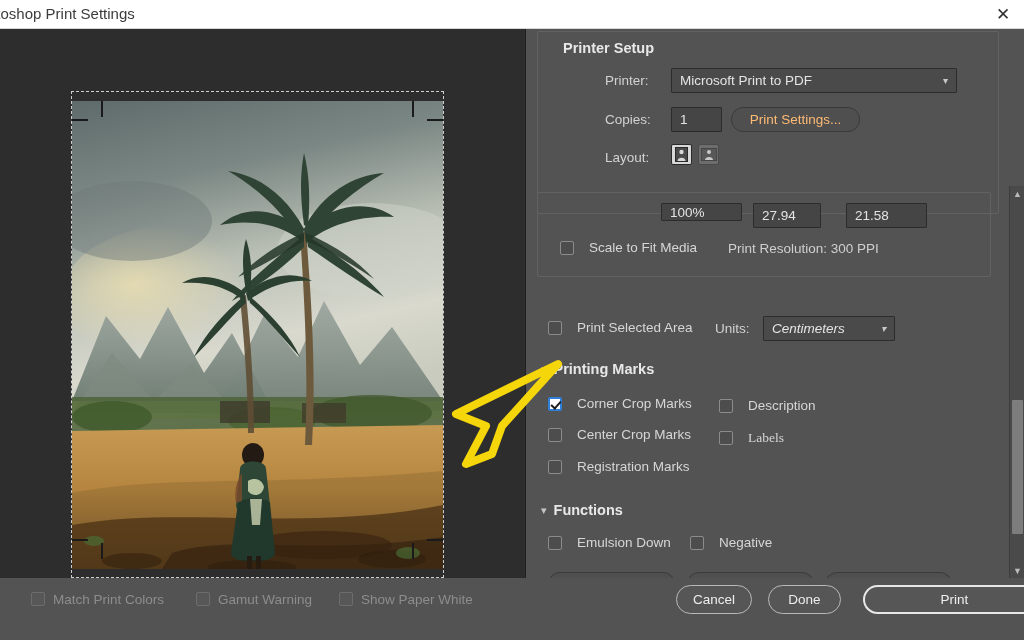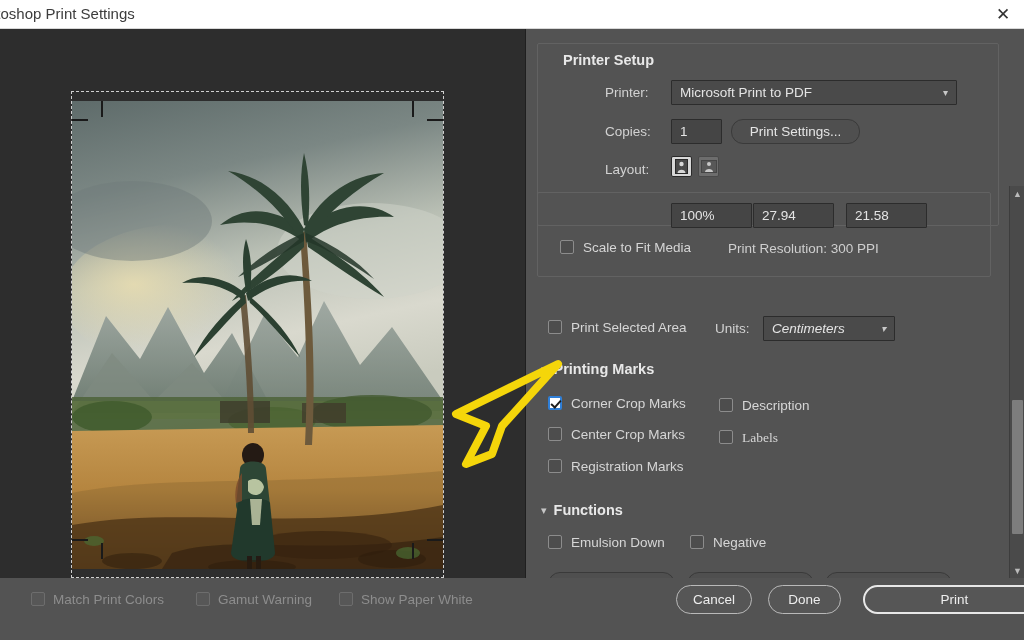--- a/index.html
+++ b/index.html
@@ -112,28 +112,28 @@
     display: flex; align-items: center; justify-content: space-between;
     padding: 0 8px;
     border-radius: 1px;
     cursor: pointer;
   }
   .chev { font-size: 10px; color: #c8c8c8; }
 
   .btn {
     background: #4f4f4f;
     border: 1px solid #3a3a3a;
-    color: #e5e5e5;
+    color: #fdba74;
     font-size: 13.5px;
     display: flex; align-items: center; justify-content: center;
     border-radius: 12px;
     cursor: pointer;
   }
 
-  .cb-row { position: absolute; display: flex; align-items: flex-start; gap: 9px; cursor: pointer; }
+  .cb-row { position: absolute; display: flex; align-items: center; gap: 15px; cursor: pointer; }
   .cb {
     width: 14px; height: 14px;
     border: 1px solid #8c8c8c;
     background: #4d4d4d;
     border-radius: 2px;
     flex: 0 0 auto;
     position: relative;
   }
   .cb.checked {
     background: #ffffff;
@@ -318,21 +318,21 @@
         <div class="cmark" style="left:30px; top:452px; width:2px; height:16px;"></div>
         <div class="cmark" style="left:1px; top:448px; width:16px; height:2px;"></div>
 
         <div class="cmark" style="left:341px; top:452px; width:2px; height:16px;"></div>
         <div class="cmark" style="left:356px; top:448px; width:16px; height:2px;"></div>
       </div>
     </div>
 
     <div class="settings">
 
-      <div class="group" style="left:10px; top:14px; width:462px; height:183px;">
+      <div class="group" style="left:10px; top:2px; width:462px; height:183px;">
         <div class="grp-title" style="position:absolute; left:25px; top:8px;">Printer Setup</div>
 
         <div class="lbl" style="position:absolute; left:67px; top:41px;">Printer:</div>
         <div class="select" style="position:absolute; left:133px; top:36px; width:286px; height:25px;">
           <span>Microsoft Print to PDF</span>
           <span class="chev">▾</span>
         </div>
 
         <div class="lbl" style="position:absolute; left:67px; top:80px;">Copies:</div>
         <div class="field" style="position:absolute; left:133px; top:75px; width:51px; height:25px;">
@@ -353,24 +353,24 @@
         <div style="position:absolute; left:160px; top:112px; width:21px; height:21px; background:#6d6d6d; border:1px solid #4a4a4a; border-radius:2px; display:flex; align-items:center; justify-content:center;">
           <svg width="16" height="13" viewBox="0 0 16 13">
             <rect x="0.5" y="0.5" width="15" height="12" fill="#585858" stroke="#464646"></rect>
             <circle cx="8" cy="4" r="2" fill="#c8c8c8"></circle>
             <path d="M4 12 C4 8 12 8 12 12 Z" fill="#c8c8c8"></path>
           </svg>
         </div>
       </div>
 
       <div class="group" style="left:10px; top:163px; width:454px; height:85px;">
-        <div class="field" style="position:absolute; left:133px; top:10px; width:81px; height:25px;">
+        <div class="field" style="position:absolute; left:123px; top:10px; width:81px; height:18px;">
           <span>100%</span>
         </div>
-        <div class="field" style="position:absolute; left:215px; top:10px; width:81px; height:25px;">
+        <div class="field" style="position:absolute; left:215px; top:10px; width:68px; height:25px;">
           <span>27.94</span>
         </div>
         <div class="field" style="position:absolute; left:308px; top:10px; width:81px; height:25px;">
           <span>21.58</span>
         </div>
 
         <div class="cb-row" style="left:22px; top:47px;">
           <span class="cb"></span>
           <span>Scale to Fit Media</span>
         </div>

